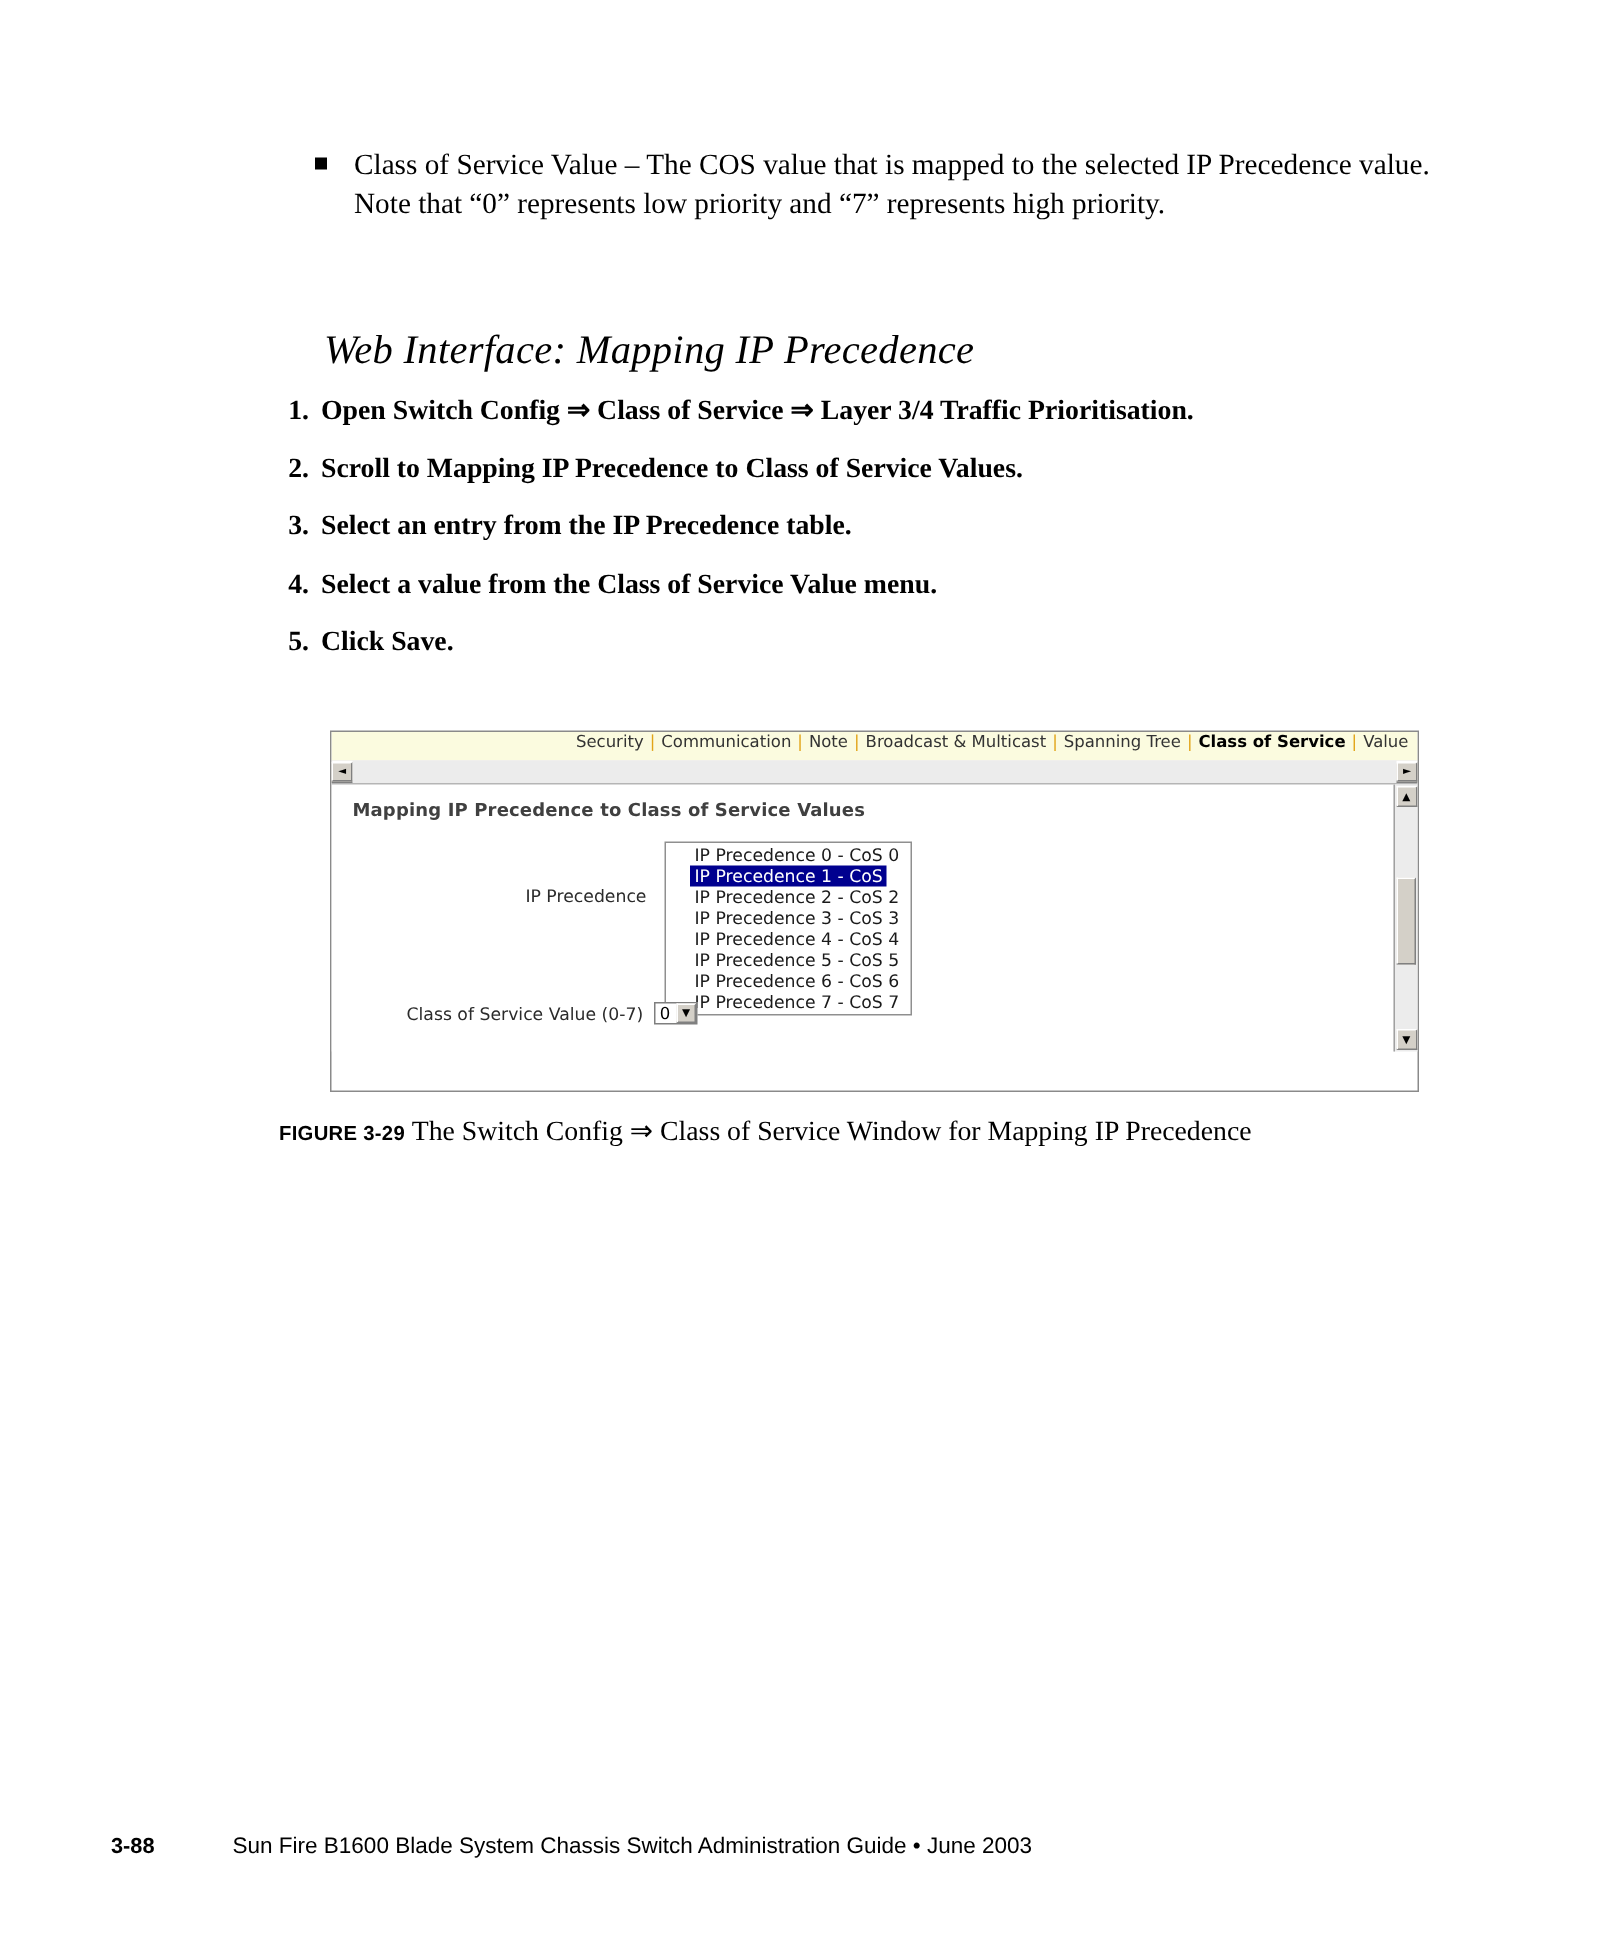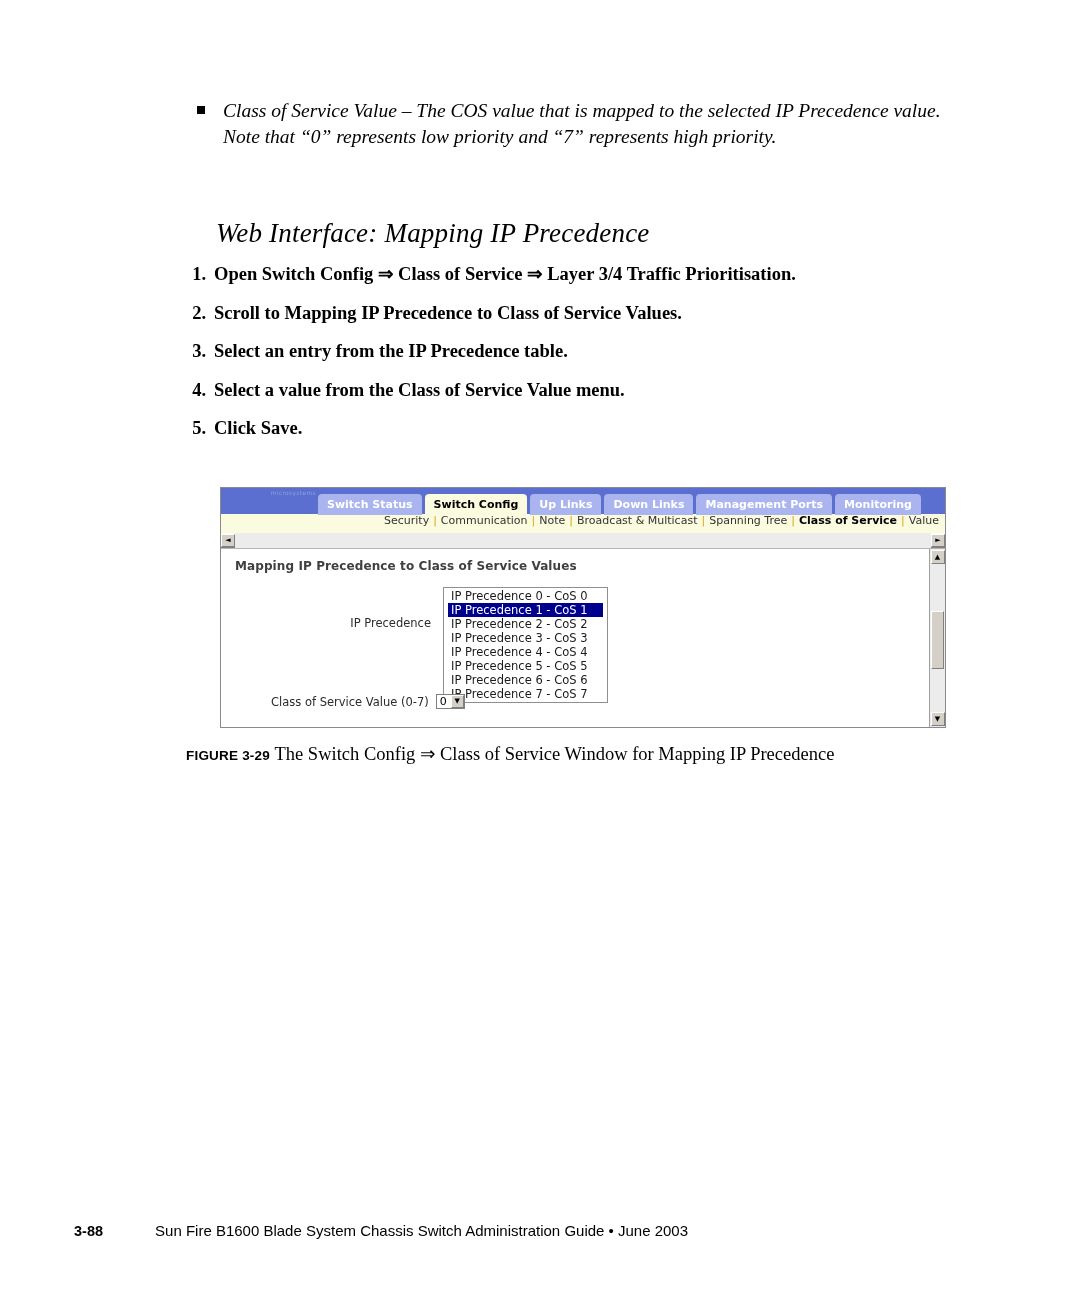--- a/index.html
+++ b/index.html
@@ -12,24 +12,23 @@
     height: 1296px;
     position: relative;
     font-family: "Liberation Serif", serif;
     color: #000000;
     overflow: hidden;
   }
 
   
   .bullet-block {
     position: absolute;
-    left: 197px;
+    left: 210px;
     top: 98px;
     width: 760px;
-    font-style: italic;
   }
   .bullet-row {
     display: flex;
     align-items: flex-start;
   }
   .bullet-mark {
     width: 26px;
     flex: 0 0 26px;
     font-size: 14px;
     line-height: 26px;
@@ -282,21 +281,21 @@
     margin-top: 28px;
   }
   .listbox {
     position: absolute;
     left: 222px;
     top: 0;
     width: 165px;
     border: 1px solid #8f8f8f;
     background: #ffffff;
     box-sizing: border-box;
-    padding: 1px 4px;
+    padding: 1px 16px;
   }
   .listbox-item {
     font-size: 11.5px;
     line-height: 14px;
     padding: 0 3px;
     color: #1a1a1a;
     white-space: nowrap;
   }
   .listbox-item.selected {
     background: #00008f;
@@ -414,31 +413,20 @@
     <span class="step-text">Select a value from the Class of Service Value menu.</span>
   </div>
   <div class="step-row">
     <span class="step-num">5.</span>
     <span class="step-text">Click Save.</span>
   </div>
 </div>
 
 <div class="shot">
 
-  <div class="tabstrip">
-    <div class="logo-block">
-      <span class="logo-text">microsystems</span>
-    </div>
-    <div class="tab">Switch Status</div>
-    <div class="tab active">Switch Config</div>
-    <div class="tab">Up Links</div>
-    <div class="tab">Down Links</div>
-    <div class="tab">Management Ports</div>
-    <div class="tab">Monitoring</div>
-  </div>
 
   <div class="subnav">
     <span class="subnav-item">Security</span>
     <span class="subnav-sep">|</span>
     <span class="subnav-item">Communication</span>
     <span class="subnav-sep">|</span>
     <span class="subnav-item">Note</span>
     <span class="subnav-sep">|</span>
     <span class="subnav-item">Broadcast &amp; Multicast</span>
     <span class="subnav-sep">|</span>

